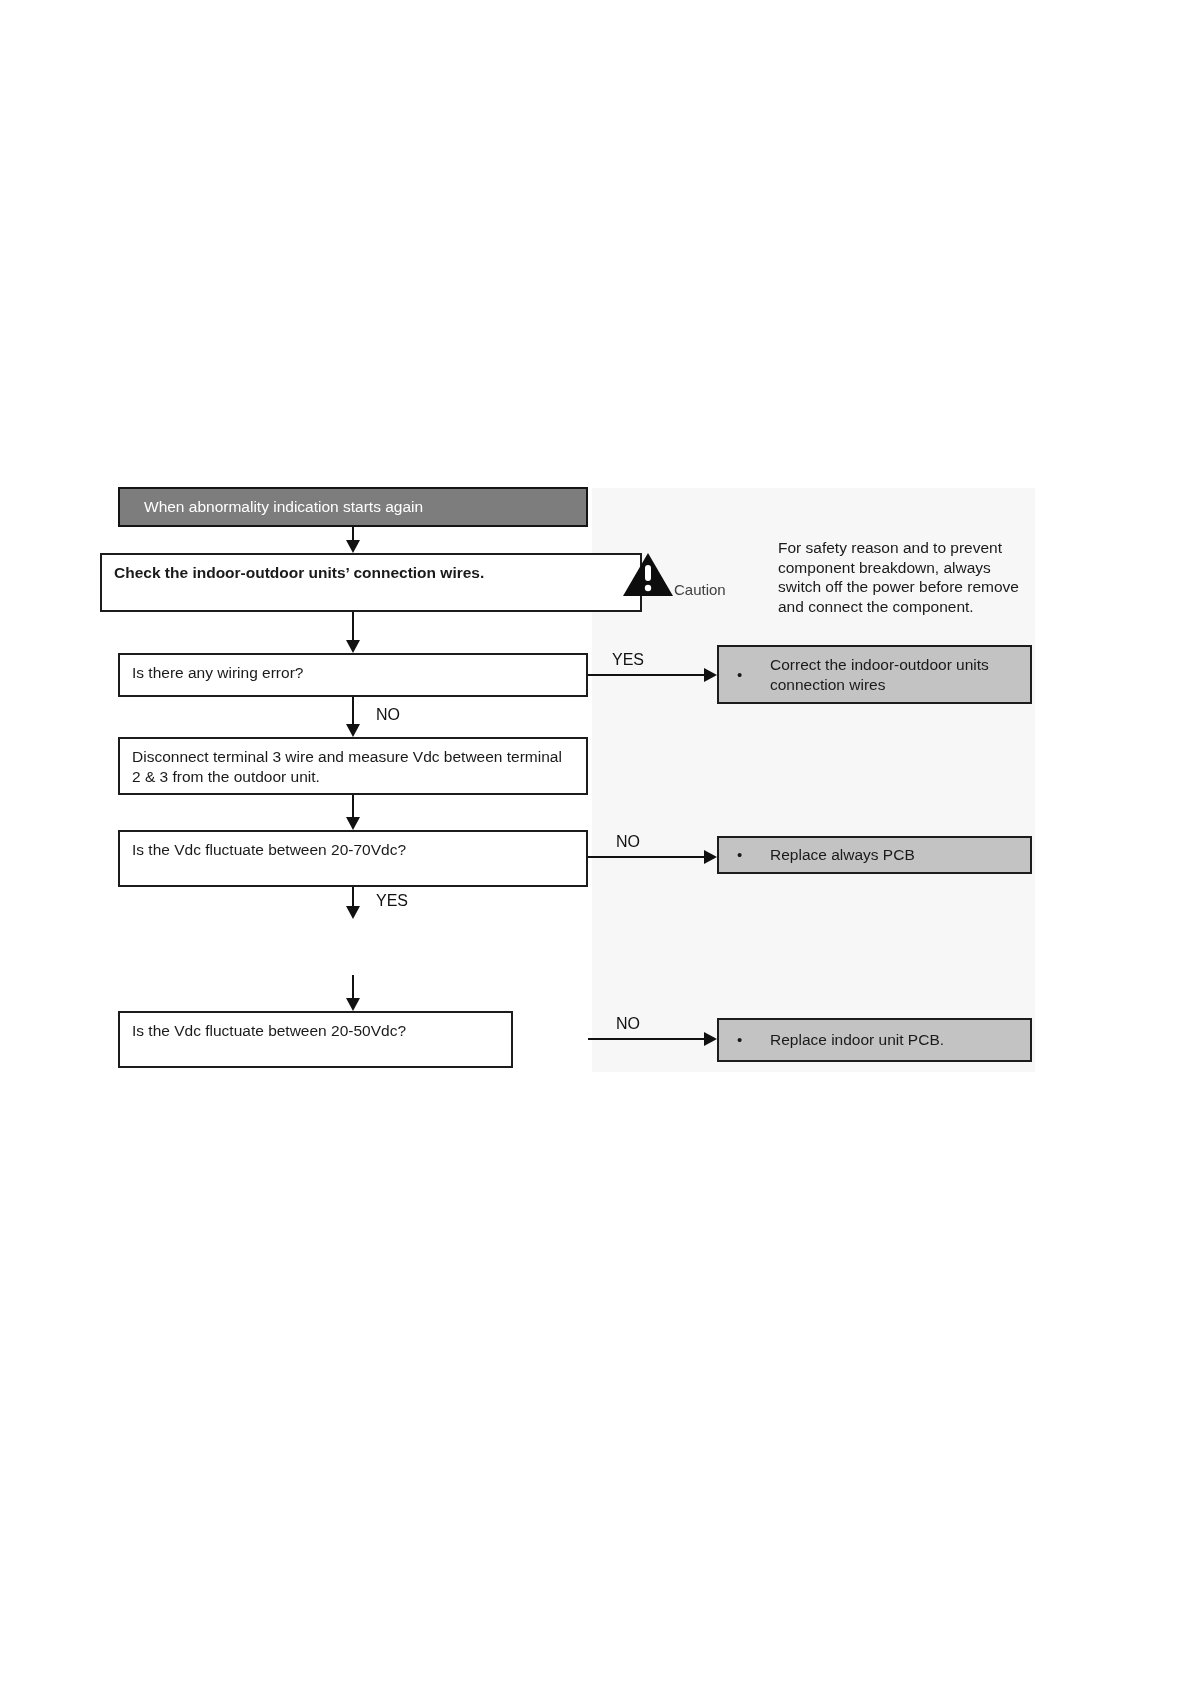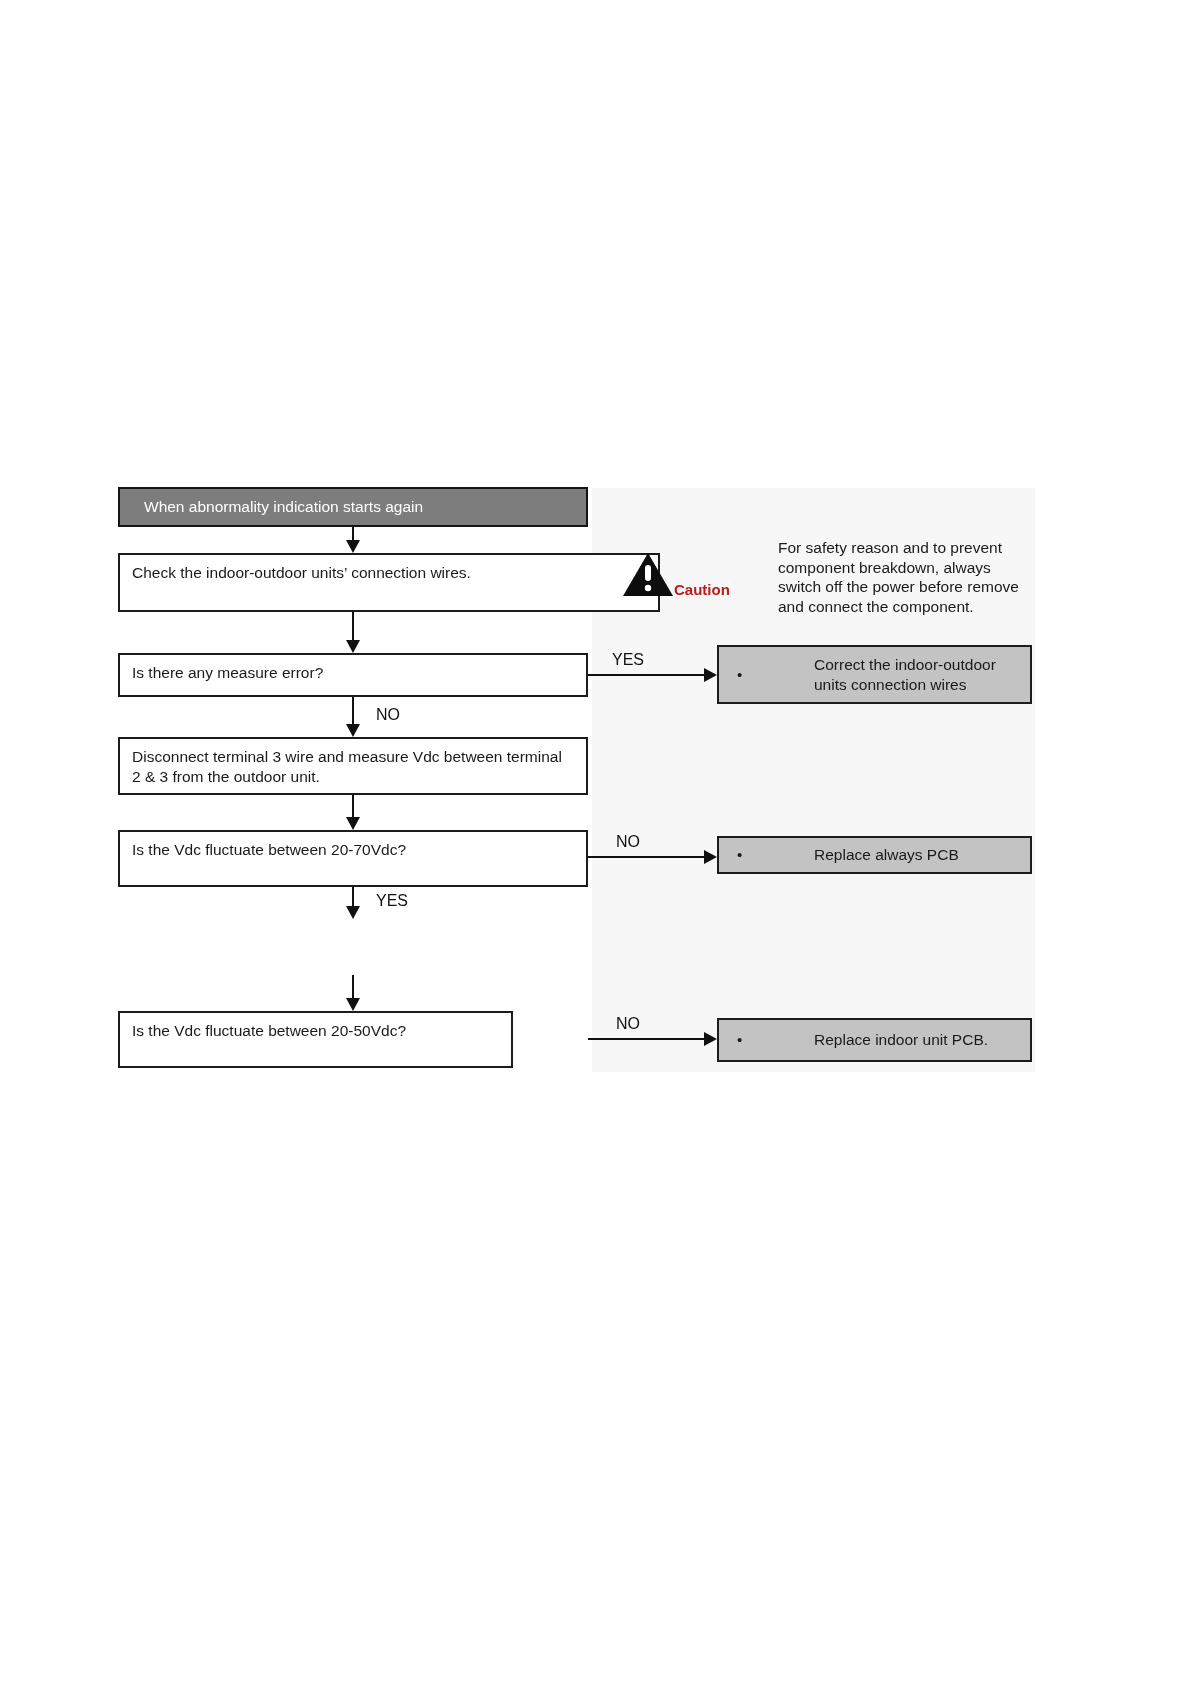--- a/index.html
+++ b/index.html
@@ -7,49 +7,49 @@
         font-family:"Liberation Sans",sans-serif;color:#1a1a1a;overflow:hidden;}
   .abs{position:absolute;box-sizing:border-box;}
   .panel{background:var(--panel-bg,#f7f7f7);}
   .hdr{background:var(--header-fill,#7d7d7d);border:2px solid #141414;color:var(--header-text,#ffffff);
        font-size:15.5px;display:flex;align-items:center;padding:0 24px;}
   .fbox{background:#ffffff;border:2px solid #1c1c1c;font-size:15.5px;line-height:20px;
         padding:8px 12px;}
   .rbox{background:var(--result-fill,#c3c3c3);border:2px solid #1c1c1c;font-size:15.5px;line-height:20px;
         display:flex;align-items:center;padding:0 8px 0 18px;}
   .rbox .bullet{width:33px;flex:none;font-size:15px;}
-  .rbox .rtext{flex:1;margin-left:44px;}
+  .rbox .rtext{flex:1;}
   .vline{width:2px;background:var(--line,#111);}
   .hline{height:2px;background:var(--line,#111);}
   .ah-down{width:0;height:0;border-left:7px solid transparent;border-right:7px solid transparent;
            border-top:13px solid var(--line,#111);}
   .ah-right{width:0;height:0;border-top:7px solid transparent;border-bottom:7px solid transparent;
             border-left:13px solid var(--line,#111);}
   .blabel{font-size:16px;color:#111;}
   .blabel.ctr{width:64px;text-align:center;}
-  .caution-label{font-size:15px;font-weight:bold;color:#b91c1c;}
+  .caution-label{font-size:15px;font-weight:normal;color:#404040;}
   .note{font-size:15.5px;line-height:19.5px;width:258px;color:#1a1a1a;}
 </style>
 </head>
 <body>
 
 <div class="page">
 
   <div class="abs panel" style="left:592px;top:488px;width:443px;height:584px;"></div>
 
   <div class="abs hdr" style="left:118px;top:487px;width:470px;height:40px;">
     <span>When abnormality indication starts again</span>
   </div>
 
-  <div class="abs fbox" style="left:118px;top:553px;width:542px;height:59px;">
+  <div class="abs fbox" style="left:100px;top:553px;width:542px;height:59px;font-weight:bold;">
     <span>Check the indoor-outdoor units’ connection wires.</span>
   </div>
 
   <div class="abs fbox" style="left:118px;top:653px;width:470px;height:44px;">
-    <span>Is there any measure error?</span>
+    <span>Is there any wiring error?</span>
   </div>
 
   <div class="abs fbox" style="left:118px;top:737px;width:470px;height:58px;">
     <span>Disconnect terminal 3 wire and measure Vdc between terminal 2 &amp; 3 from the outdoor unit.</span>
   </div>
 
   <div class="abs fbox" style="left:118px;top:830px;width:470px;height:57px;">
     <span>Is the Vdc fluctuate between 20-70Vdc?</span>
   </div>
 

